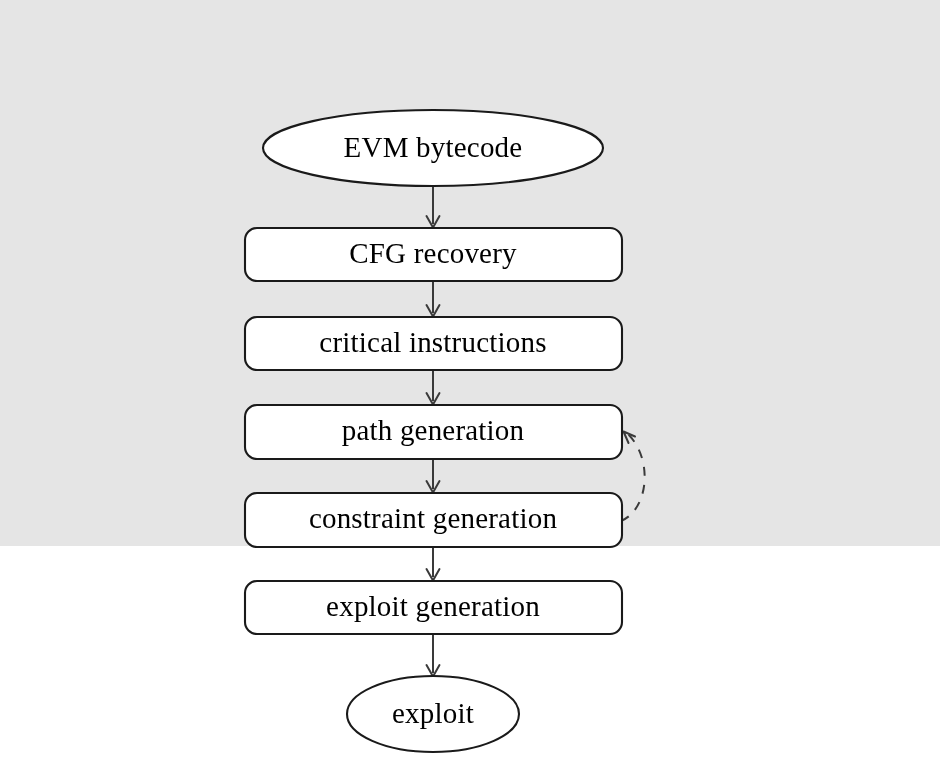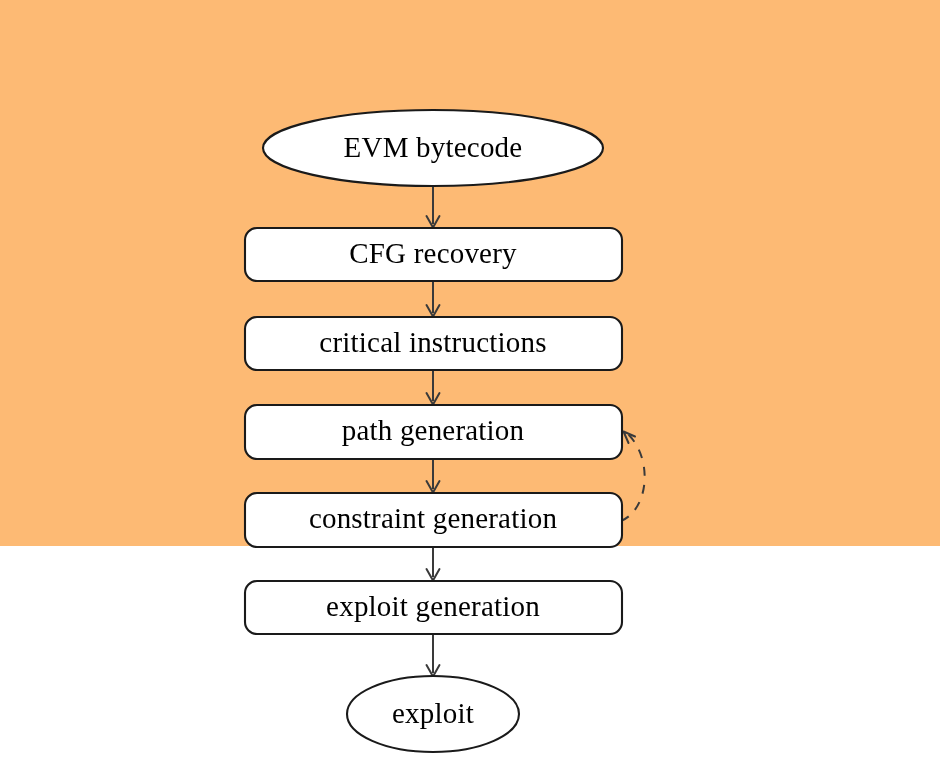--- a/index.html
+++ b/index.html
@@ -11,21 +11,21 @@
   body {
     width: 940px;
     height: 770px;
     font-family: "Liberation Serif", "DejaVu Serif", serif;
     overflow: hidden;
   }
   #diagram-root {
     position: relative;
     width: 940px;
     height: 546px;
-    background: #fdba74;
+    background: #e5e5e5;
   }
   #flowchart-svg {
     display: block;
     width: 940px;
     height: 770px;
   }
   .node-shape {
     fill: #ffffff;
     stroke: #1a1a1a;
     stroke-width: 2.1;

